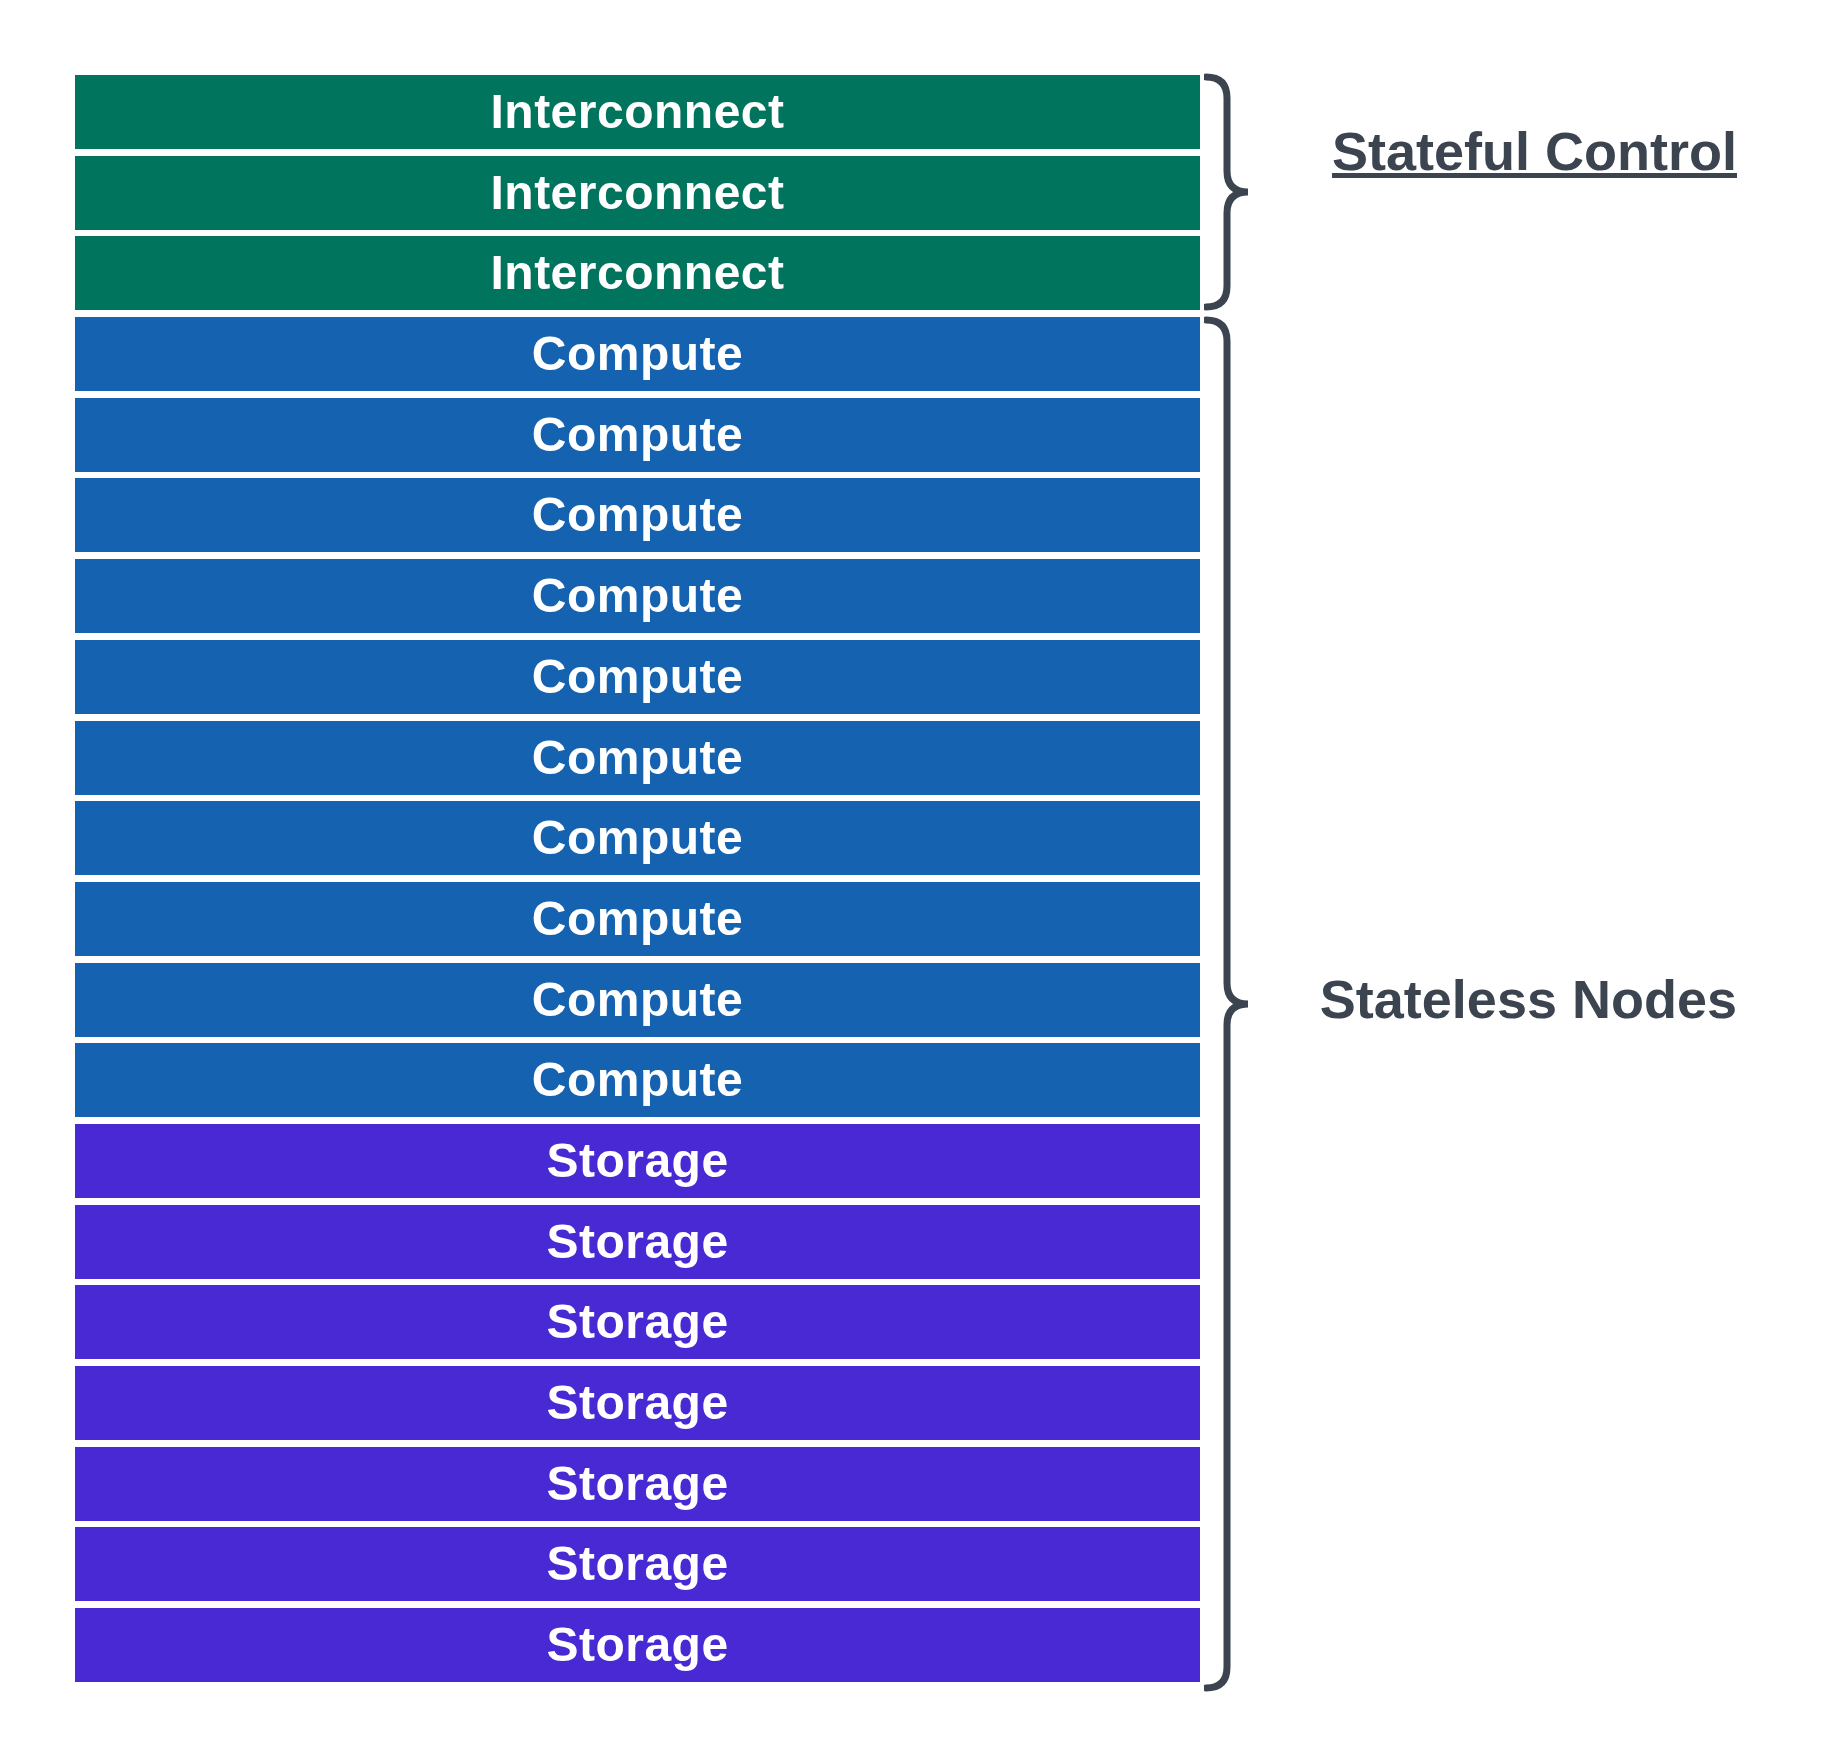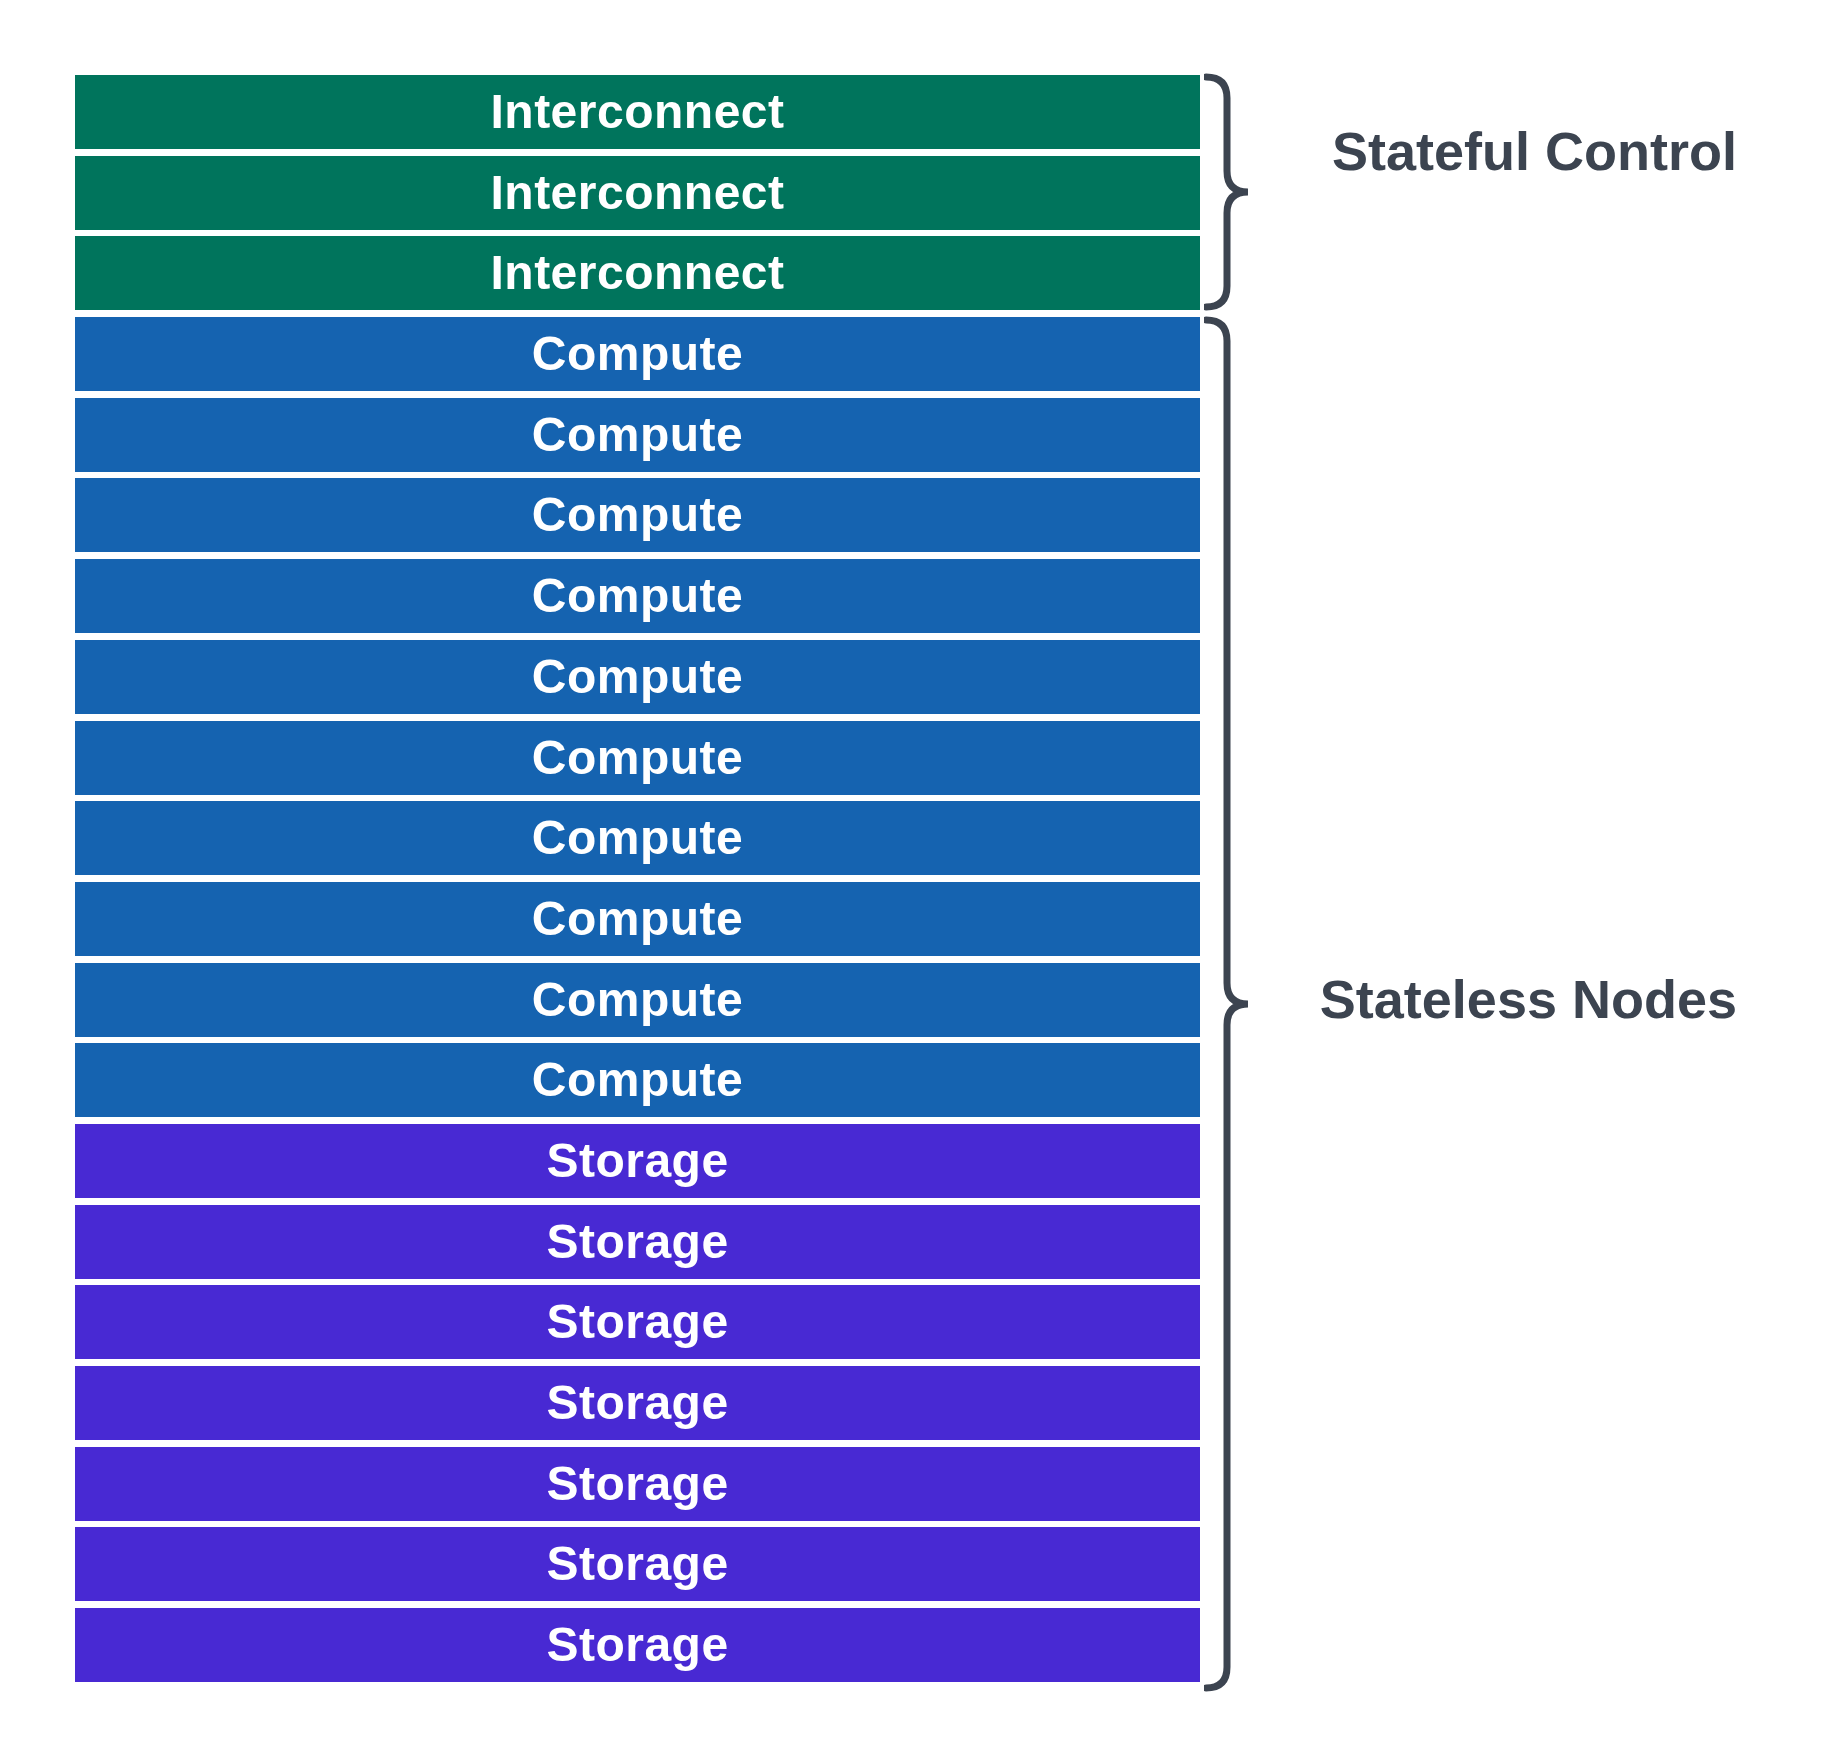--- a/index.html
+++ b/index.html
@@ -53,21 +53,21 @@
   .group-label {
     position: absolute;
     right: 87px;
     text-align: right;
     color: var(--annotation-color, #3c4450);
     font-size: 54px;
     font-weight: 700;
     line-height: 66px;
     white-space: nowrap;
   }
-  .group-label-stateful { top: 118px; }
+  .group-label-stateful { top: 118px; text-decoration: underline; }
   .group-label-stateless { top: 966px; text-align: center; }
 </style>
 </head>
 <body>
 
 <div class="canvas">
 
   <div class="node-stack">
       <div class="bar" style="background: rgb(0, 116, 92);">
         <span>Interconnect</span>

